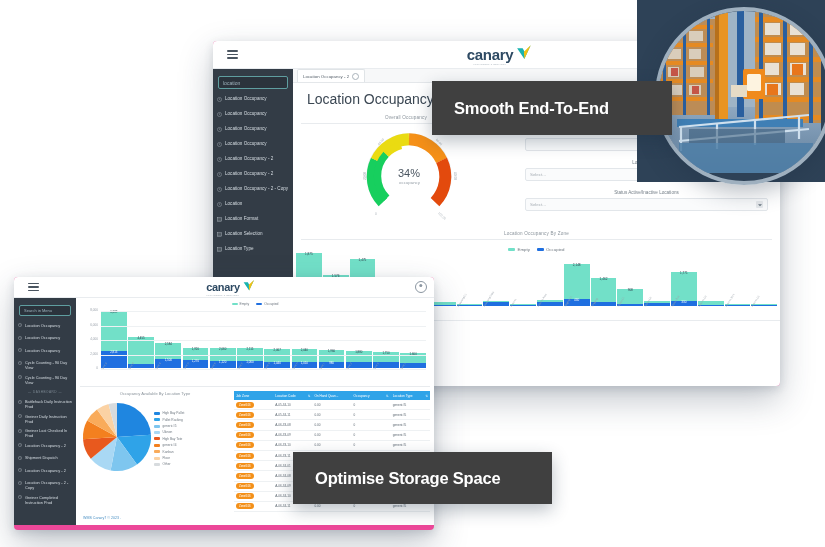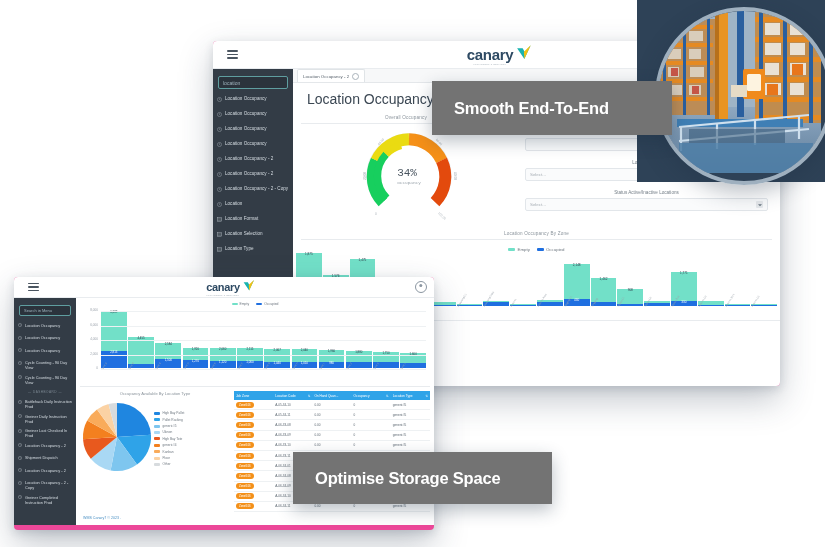--- a/index.html
+++ b/index.html
@@ -51,21 +51,21 @@
   .hr{height:1px;background:#e8ebee;}
   .field-label{font-size:4.6px;color:#77818a;text-align:center;margin-bottom:3px;}
   .select{height:11px;border:1px solid #e2e6ea;border-radius:2px;background:#fafbfc;display:flex;align-items:center;
           justify-content:space-between;padding:0 4px;font-size:4.4px;color:#a7aeb5;}
   .select .caret{width:7px;height:7px;background:#e6e9ec;border-radius:1px;position:relative;}
   .select .caret:after{content:"";position:absolute;left:50%;top:50%;transform:translate(-50%,-40%);
                        border-left:2px solid transparent;border-right:2px solid transparent;border-top:2.4px solid #6b7681;}
 
   
   .gauge-wrap{position:relative;width:92px;height:92px;}
-  .gauge-center{position:absolute;left:50%;top:50%;transform:translate(-50%,-50%);text-align:left;font-family:Liberation Mono, monospace;}
+  .gauge-center{position:absolute;left:50%;top:50%;transform:translate(-50%,-50%);text-align:right;}
   .gauge-center .gv{font-size:11px;color:#4a5560;line-height:1;}
   .gauge-center .gl{font-size:4.4px;color:#9aa3ab;margin-top:1px;}
   .gtick{position:absolute;font-size:3.2px;color:#aab2b9;}
 
   
   .legend{display:flex;gap:7px;justify-content:center;align-items:center;font-size:4.4px;color:#6f7881;}
   .legend i{display:inline-block;width:7px;height:3px;border-radius:1px;margin-right:2px;vertical-align:middle;}
 
   
   .barchartA{position:relative;}
@@ -91,21 +91,21 @@
   .panel-title{font-size:4.1px;color:#8b949c;text-align:center;}
   .pie-legend{font-size:3.2px;color:#6f7881;line-height:6.4px;}
   .pie-legend i{display:inline-block;width:6px;height:3px;border-radius:1px;margin-right:2.5px;vertical-align:middle;}
   table.grid{border-collapse:collapse;width:100%;table-layout:fixed;}
   table.grid th{background:#2fa3e8;color:#fff;font-size:3.2px;font-weight:normal;text-align:left;padding:2.5px 2px;}
   table.grid td{font-size:3.1px;color:#5b6670;padding:1.6px 2px;border-bottom:1px solid #eef1f3;}
   .chip{background:#f39019;color:#fff;border-radius:6px;padding:1px 3px;font-size:2.8px;display:inline-block;}
   .footer{font-size:3.6px;color:#4a90c4;padding:4px 0 0 7px;}
 
   
-  .callout{position:absolute;background:#737373;color:#fff;display:flex;flex-direction:column;justify-content:center;
+  .callout{position:absolute;background:#404040;color:#fff;display:flex;flex-direction:column;justify-content:center;
            box-shadow:0 6px 16px rgba(25,45,65,.3);}
   #calloutA{left:432px;top:81px;width:218px;height:54px;padding-left:22px;}
   #calloutA .line{font-size:16.5px;font-weight:bold;line-height:20px;letter-spacing:-.2px;}
   #calloutB{left:293px;top:452px;width:237px;height:52px;padding-left:22px;}
   #calloutB .line{font-size:16.5px;font-weight:bold;line-height:20px;letter-spacing:-.2px;}
 
   
   #photo{position:absolute;left:655px;top:7px;width:170px;height:170px;border-radius:50%;
          border:4px solid #9fb0bf;overflow:hidden;box-shadow:0 8px 22px rgba(30,45,65,.3);}
   #photoBackPanel{position:absolute;left:637px;top:0px;width:188px;height:182px;background:#2e4257;overflow:hidden;}

